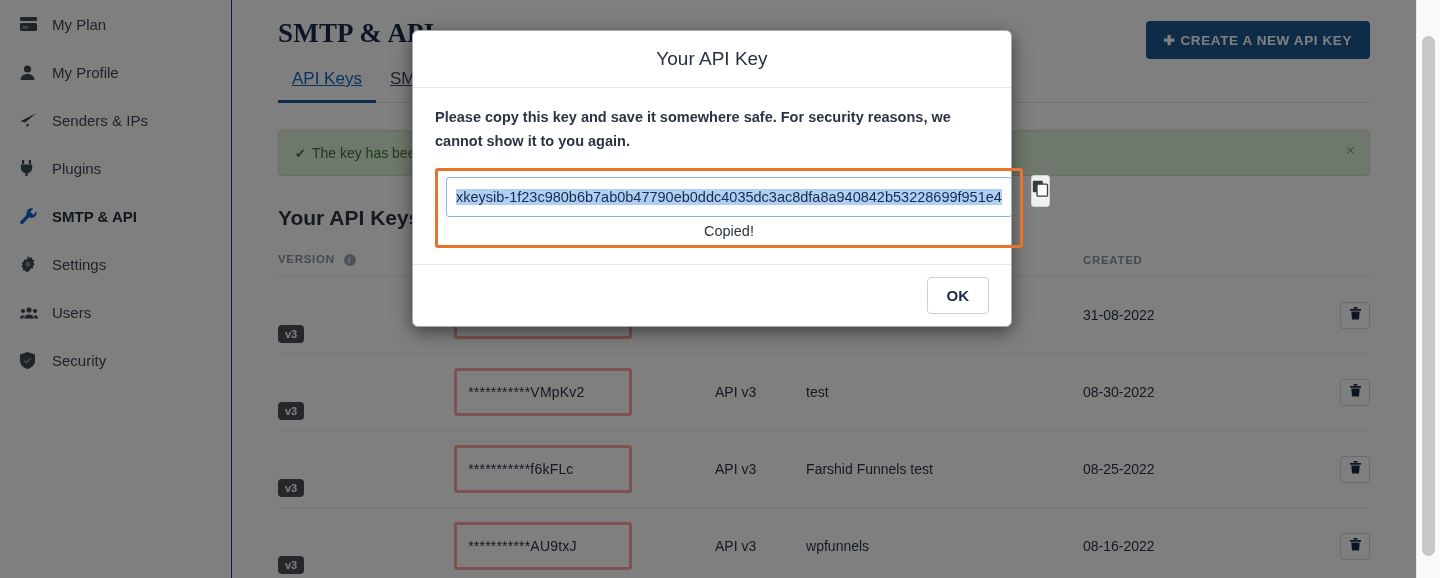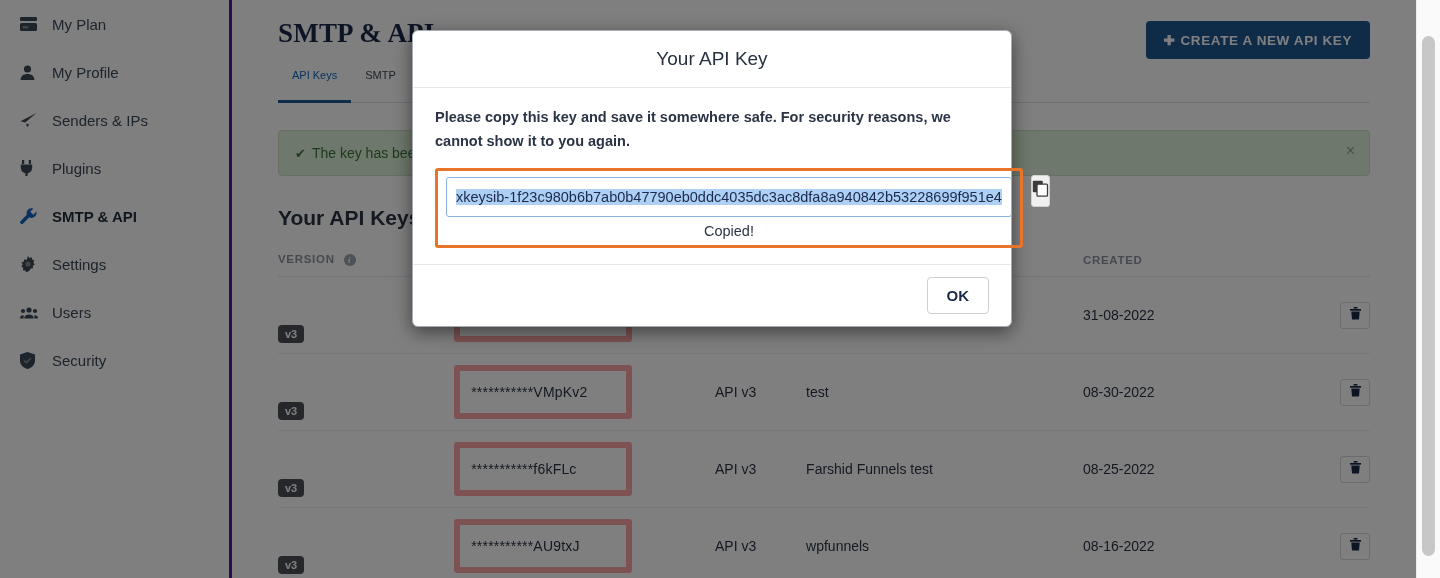--- a/index.html
+++ b/index.html
@@ -11,21 +11,21 @@
     font-family: "Liberation Sans", sans-serif;
   }
 
   #root { position: relative; width: 1440px; height: 578px; background:#fff; }
 
   
   .page { position:absolute; inset:0 24px 0 0; background:#fff; }
 
   .sidebar {
     position:absolute; left:0; top:0; width:232px; height:578px;
-    background:#ffffff; border-right:3px solid #4c1d95;
+    background:#ffffff; border-right:1px solid #4c1d95;
   }
   .nav-item {
     display:flex; align-items:center; height:48px; padding-left:20px;
     color:#3c4858; font-size:15px; cursor:pointer;
   }
   .nav-item .ico {
     width:26px; display:flex; align-items:center; justify-content:flex-start;
     color:#3c4858;
   }
   .nav-item .ico svg { display:block; }
@@ -48,22 +48,22 @@
     font-size:13.5px; font-weight:bold; letter-spacing:.6px;
     padding:11px 18px; cursor:pointer;
   }
   .create-btn .plus { font-weight:bold; margin-right:5px; }
 
   .tabs {
     margin-top:20px; border-bottom:1px solid #dfe3e8;
     display:flex; gap:0; height:34px;
   }
   .tab {
-    font-size:11px; color:#3c4858; padding:0 14px 10px 14px;
-    cursor:pointer; position:relative;
+    font-size:17px; color:#3c4858; padding:0 14px 10px 14px;
+    cursor:pointer; position:relative;text-decoration:underline;
   }
   .tab.active { color:#1565c0; }
   .tab.active::after{
     content:""; position:absolute; left:0; right:0; bottom:-1px;
     height:3px; background:#1d5691;
   }
 
   .alert {
     margin-top:27px; background:#dff0d8; border:1px solid #cde0c2; border-radius:4px;
     color:#3c763d; font-size:14px; padding:14px 16px; position:relative;
@@ -86,21 +86,21 @@
     background:#9aa4b2; color:#fff; font-size:9px; line-height:12px;
     text-align:center; margin-left:5px; vertical-align:middle;
     font-family:"Liberation Serif", serif; font-style:italic; font-weight:bold;
   }
   table.keys td { padding:10px 0; border-bottom:1px solid #eceef1; font-size:14px; color:#2b3445; }
   .v3badge {
     display:inline-block; background:#4a4f57; color:#fff; border-radius:4px;
     font-size:11px; padding:3px 7px; font-weight:bold;margin-top:38px;
   }
   .key-box {
-    display:inline-block; border:6px solid #fca5a5; border-radius:3px;
+    display:inline-block; border:3px solid #fca5a5; border-radius:3px;
     padding:13px 11px; font-size:14px; color:#2b3445; min-width:178px;
     letter-spacing:.2px; background:#fff;
   }
   .trash-btn {
     border:1px solid #d4d8dd; border-radius:3px; background:#fff;
     width:30px; height:27px; display:flex; align-items:center; justify-content:center;
     cursor:pointer; margin-left:auto;
   }
   .col-version{width:178px;} .col-apikey{width:262px;}
   .col-info{width:92px;} .col-name{width:280px;} .col-created{width:230px;}

